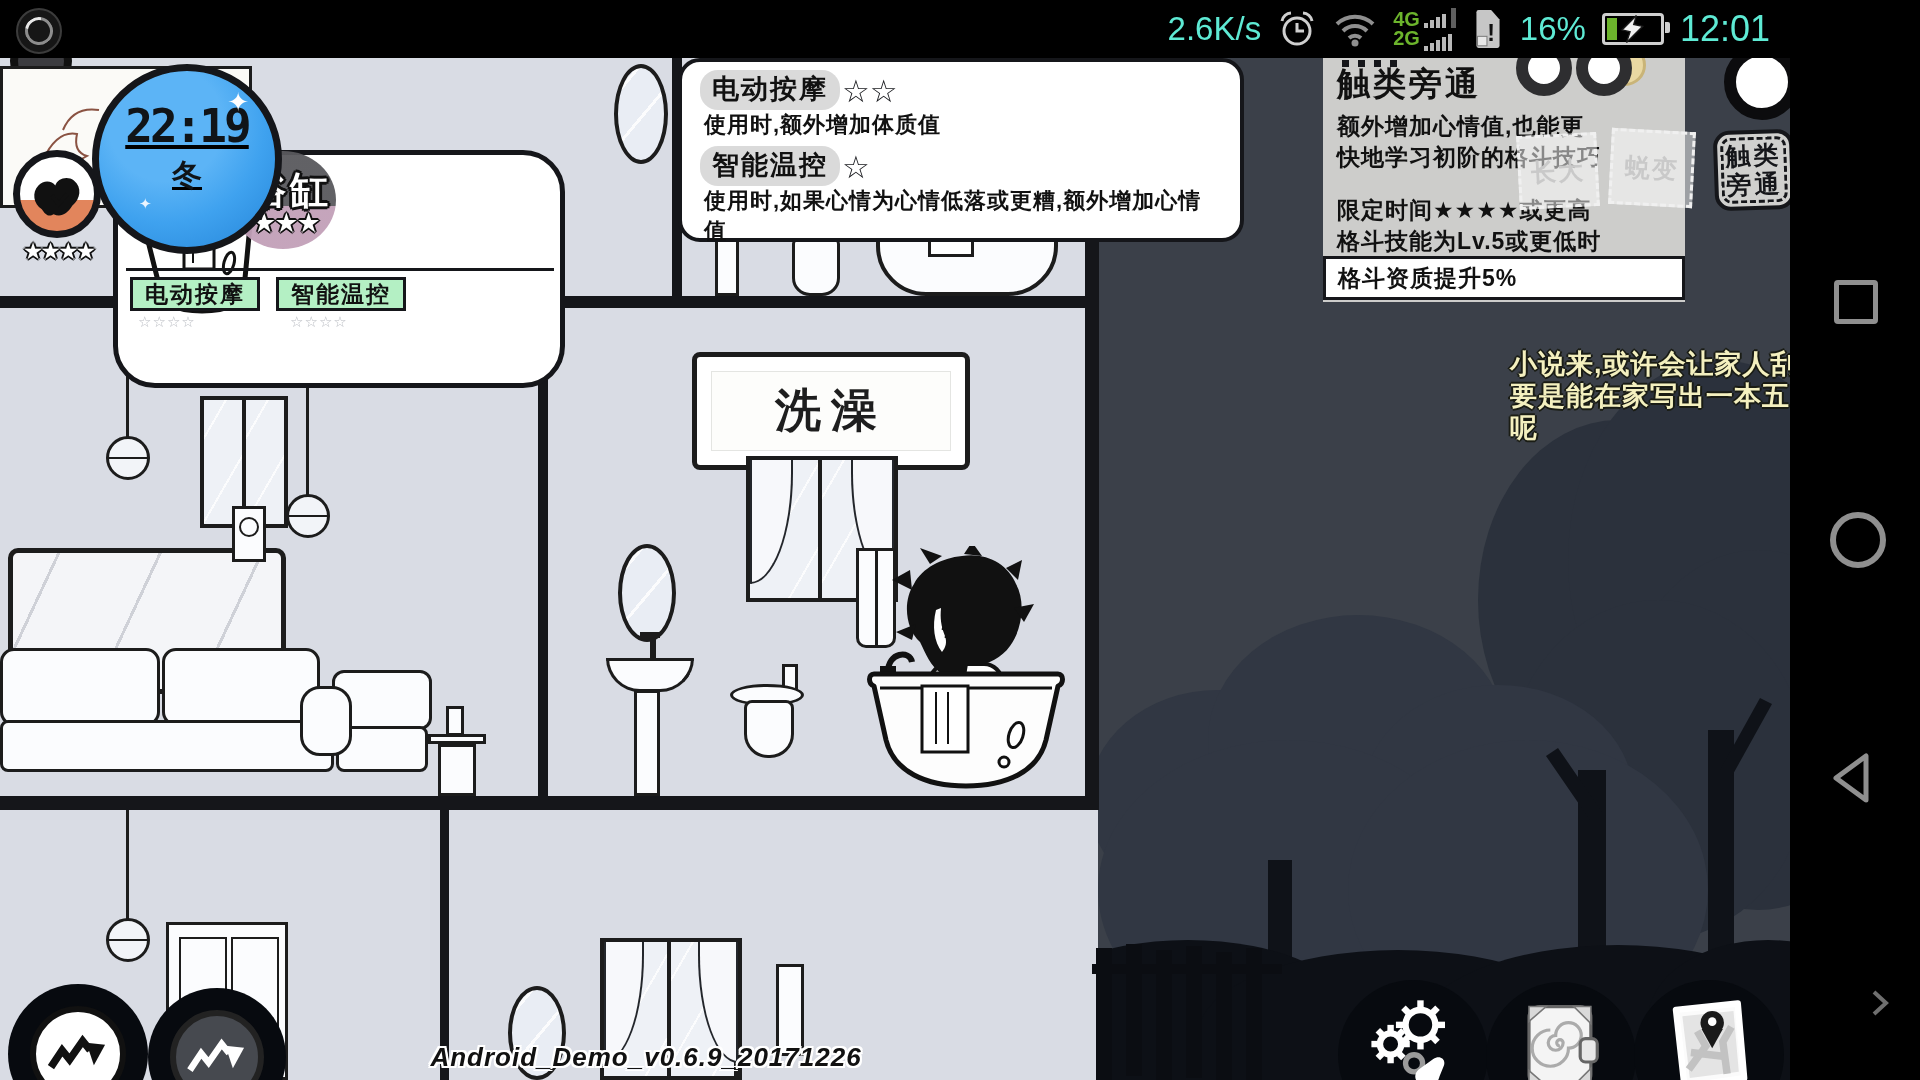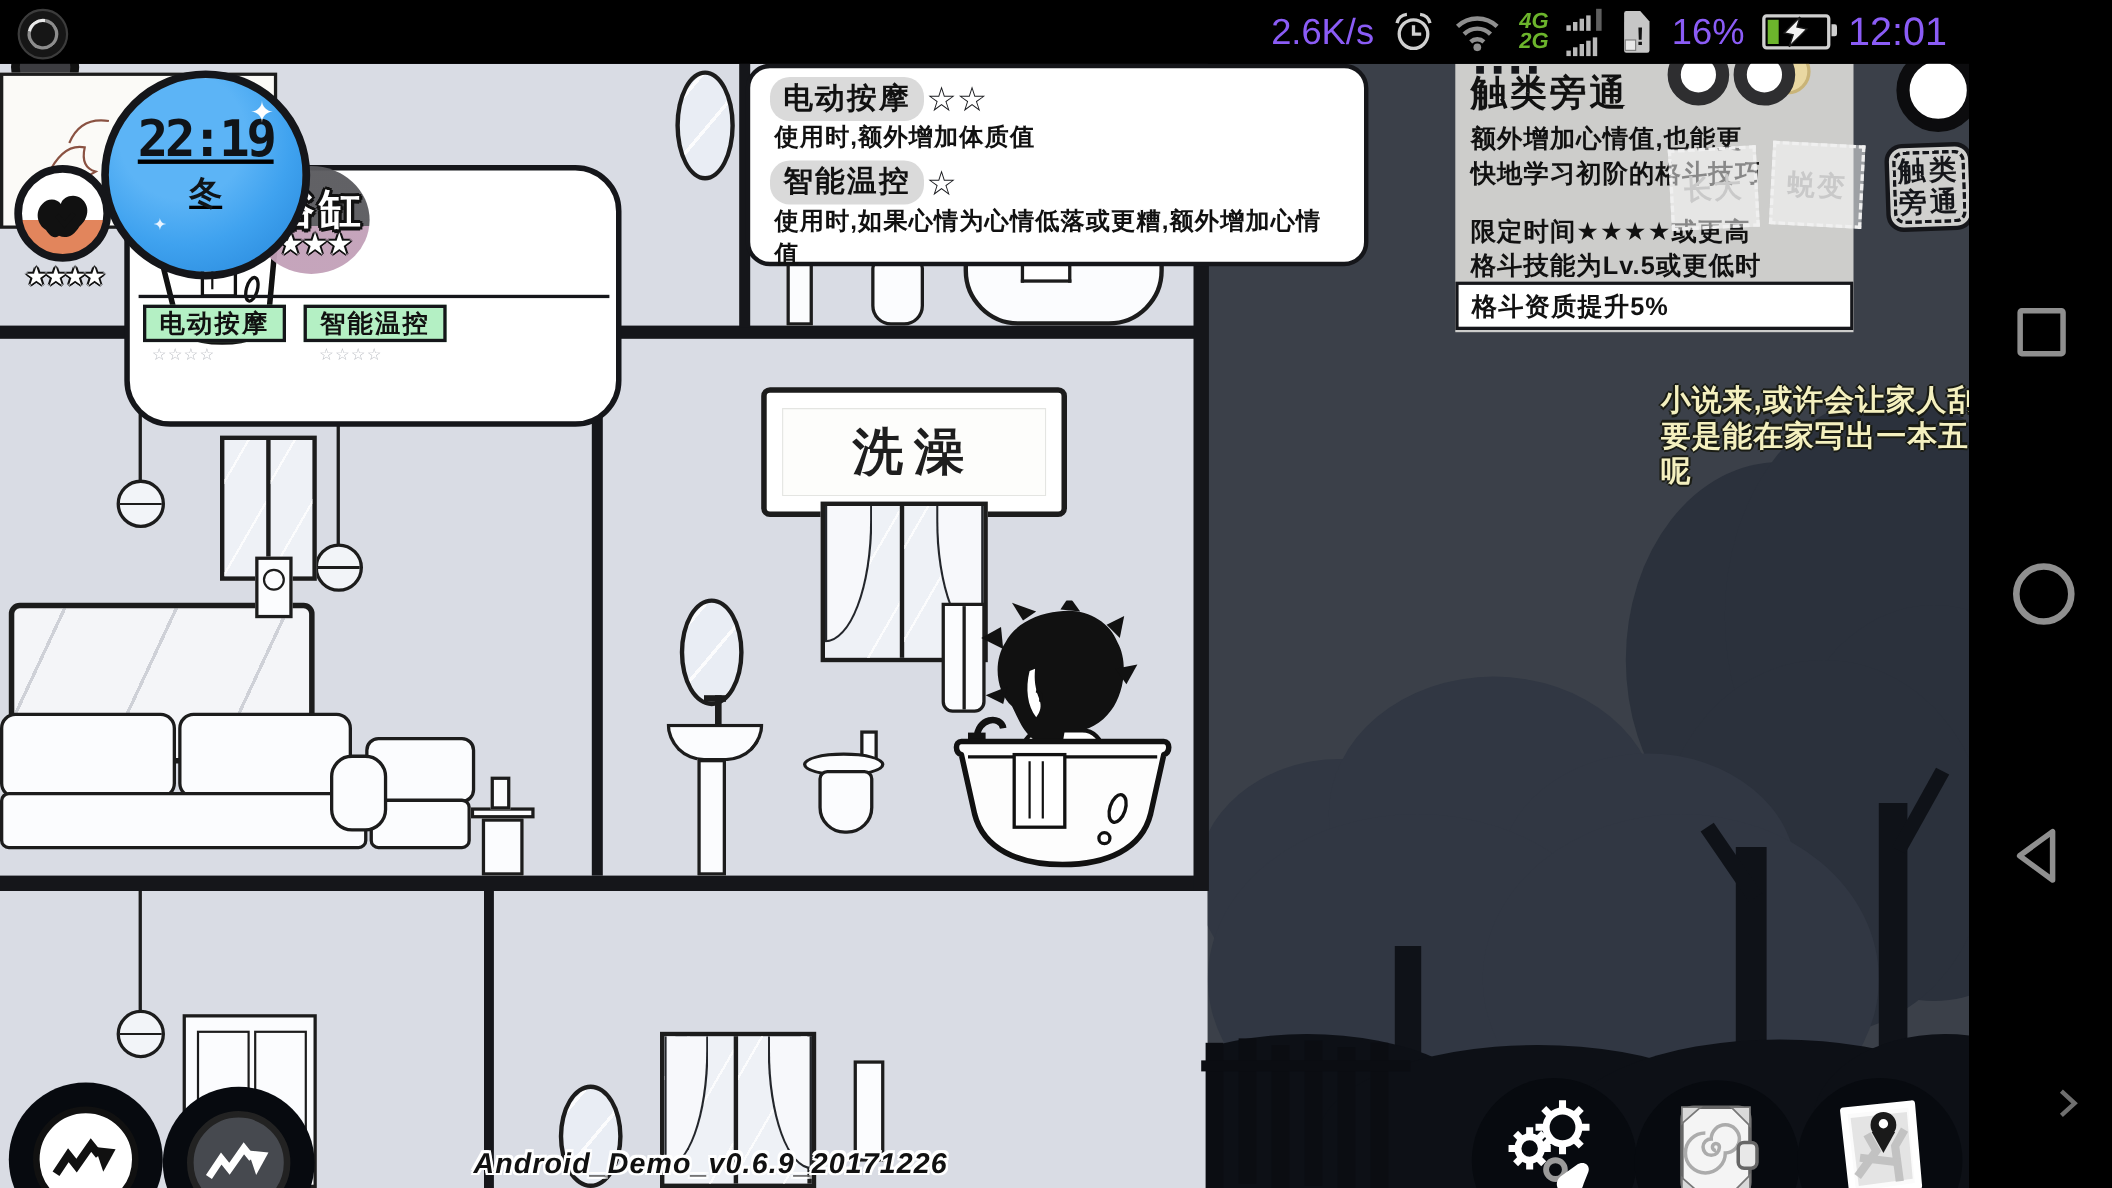--- a/index.html
+++ b/index.html
@@ -4,25 +4,25 @@
 <style>
   html,body{margin:0;padding:0;background:#000;}
   #root{position:relative;width:1920px;height:1080px;background:#000;overflow:hidden;
         font-family:"Liberation Sans","DejaVu Sans",sans-serif;}
   .abs{position:absolute;}
 
   
   #statusbar{left:0;top:0;width:1920px;height:58px;background:#000;z-index:50;
              display:flex;align-items:center;justify-content:flex-end;gap:16px;
              padding-right:150px;box-sizing:border-box;color:#cfcfcf;}
-  #statusbar .txt{font-size:33px;color:#8b5cf6;}
+  #statusbar .txt{font-size:33px;color:#5eead4;}
   #app-icon{position:absolute;left:16px;top:8px;width:42px;height:42px;border-radius:50%;
             background:#161616;border:2px solid #3c3c3c;display:flex;align-items:center;justify-content:center;}
   #app-icon .gauge{width:22px;height:22px;border-radius:50%;border:3px solid #8d8d8d;border-top-color:#e8e8e8;transform:rotate(-35deg);}
-  .net-group{display:flex;align-items:center;gap:16px;font-style:italic;}
+  .net-group{display:flex;align-items:center;gap:4px;}
   .net-g{display:flex;flex-direction:column;line-height:19px;font-size:20px;font-weight:bold;color:var(--status-green,#6cb42c);}
   .bars{display:flex;flex-direction:column;gap:3px;}
   .bar-row{display:flex;align-items:flex-end;gap:2px;height:20px;}
   .bar-row i{display:block;width:4px;background:#b9b9b9;}
   .bar-row i.dark{background:#5f5f5f;width:5px;margin-left:3px;}
   .battery{position:relative;width:56px;height:26px;border:3px solid #cfcfcf;border-radius:4px;}
   .battery::after{content:"";position:absolute;right:-9px;top:6px;width:5px;height:11px;background:#cfcfcf;border-radius:0 2px 2px 0;}
   .battery .fill{position:absolute;left:2px;top:2px;bottom:2px;width:10px;background:var(--status-green,#6cb42c);}
   .battery svg{position:absolute;left:8px;top:-4px;}
 

